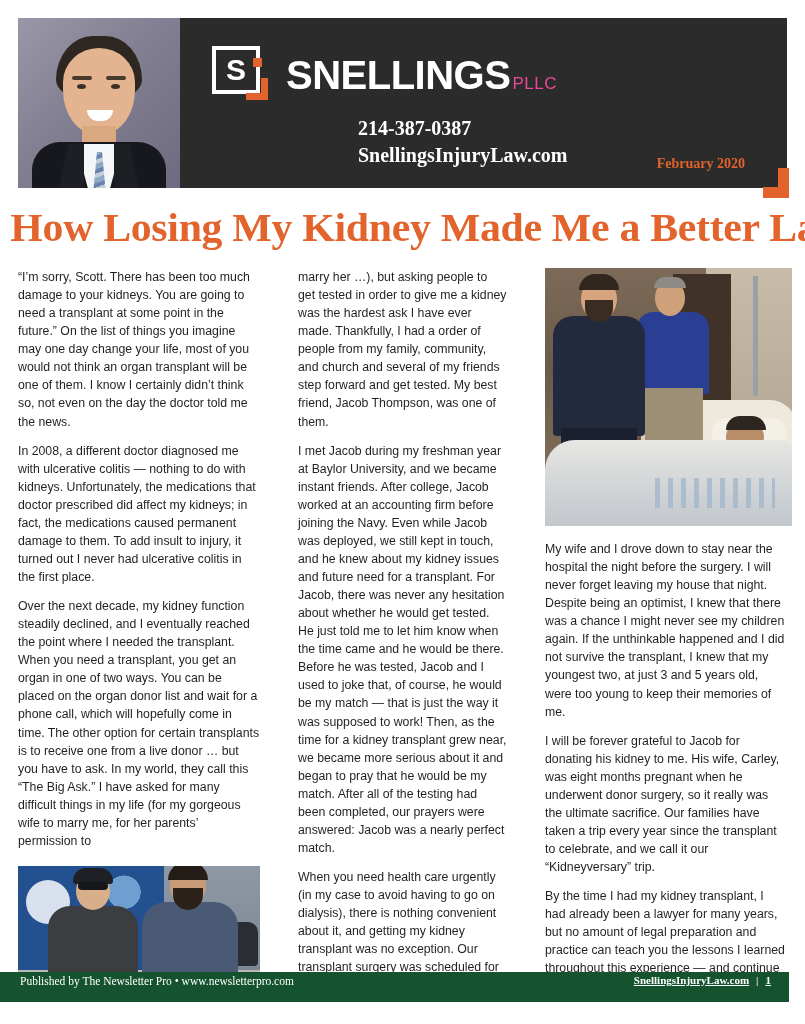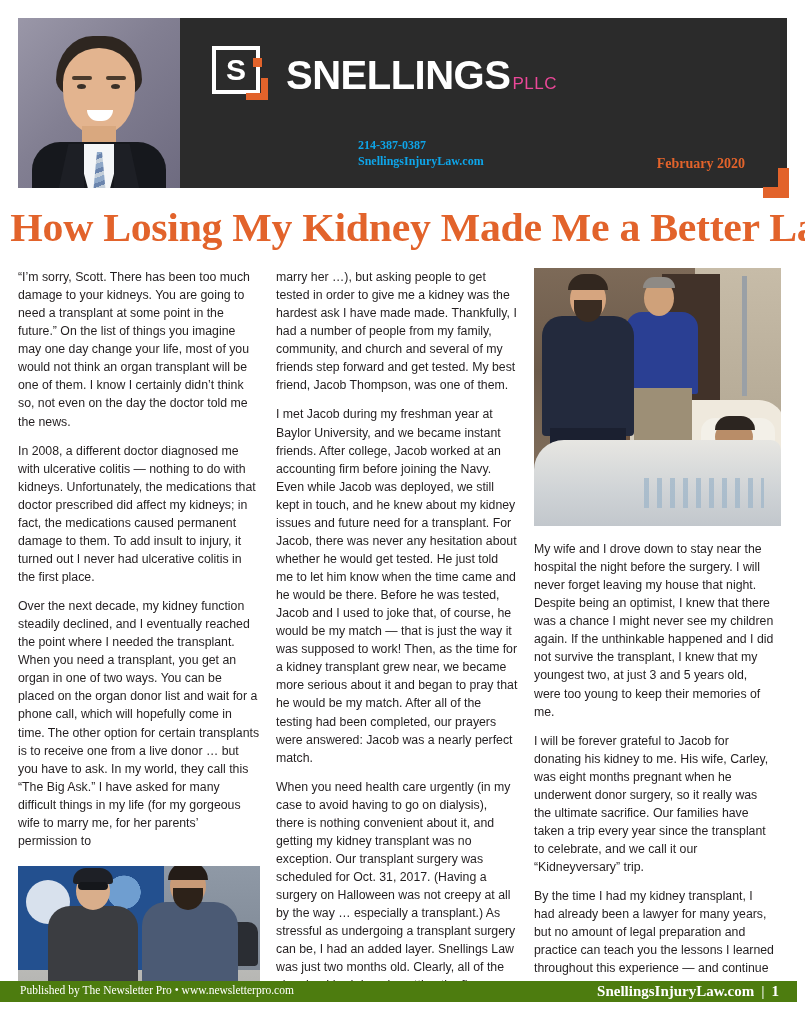--- a/index.html
+++ b/index.html
@@ -99,22 +99,22 @@
   .logo-word {
     font-size: 40px; font-weight: 700; letter-spacing: -0.5px;
     color: #ffffff; white-space: nowrap; line-height: 1;
     display: flex; align-items: baseline;
   }
   .logo-law { color: #e2632b; margin-left: 13px; }
   .logo-pllc { color: #ec4899; font-size: 17px; font-weight: 400; letter-spacing: 0.5px; margin-left: 2px; }
 
   .contact {
     position: absolute; left: 178px; bottom: 18px;
-    color: #0ea5e9; font-family: "Liberation Serif", serif;
-    font-size: 12px; line-height: 1.38; font-weight: 700;
+    color: #ffffff; font-family: "Liberation Serif", serif;
+    font-size: 20px; line-height: 1.38; font-weight: 700;
   }
   .issue-date {
     position: absolute; right: 42px; bottom: 16px;
     color: #e2632b; font-family: "Liberation Serif", serif;
     font-size: 14px; font-weight: 700; white-space: nowrap; text-align: center;
   }
   .corner-accent {
     position: absolute; right: -2px; bottom: -10px;
     width: 26px; height: 30px;
     border-right: 11px solid #e2632b; border-bottom: 11px solid #e2632b;
@@ -126,21 +126,21 @@
     color: #e2632b;
     font-family: "Liberation Serif", serif;
     font-weight: 700; font-size: 41px; line-height: 1.05;
     letter-spacing: -0.3px; text-align: center; white-space: nowrap;
     transform: scaleX(1.02); transform-origin: center;
   }
 
   
   .columns {
     position: absolute; left: 18px; top: 268px; width: 769px; height: 720px;
-    display: flex; gap: 16px;
+    display: flex; gap: 38px;
   }
   .col { width: 242px; position: relative; }
   .col p {
     font-family: "Liberation Sans", sans-serif;
     font-size: 12.3px; line-height: 1.47; color: #231f20;
     margin-bottom: 11px; text-align: left;
   }
   .col p:last-child { margin-bottom: 0; }
 
   
@@ -292,31 +292,31 @@
     position: absolute; left: 92px; top: 44px; width: 72px; height: 82px;
     background: #2a3f93; border-radius: 16px 16px 2px 2px;
   }
   .ph-man2-legs {
     position: absolute; left: 100px; top: 120px; width: 58px; height: 60px;
     background: #9d8f76;
   }
 
   
   .footer-rule {
-    position: absolute; left: 0; right: 8px; bottom: 22px; height: 21px;
-    background: #4d7c0f;
+    position: absolute; left: 0; right: 16px; bottom: 22px; height: 30px;
+    background: #14532d;
   }
   .footer-rule .f-left {
     position: absolute; left: 20px; top: 3px;
     color: #ffffff; font-family: "Liberation Serif", serif; font-size: 11.5px;
   }
   .footer-rule .f-right {
     position: absolute; right: 18px; top: 2px;
     color: #ffffff; font-family: "Liberation Serif", serif;
-    font-size: 15px; font-weight: 700; white-space: nowrap;
+    font-size: 11px; font-weight: 700; white-space: nowrap; text-decoration: underline;
   }
   .f-sep { opacity: .85; margin: 0 7px; }
   .footer-bottom {
     position: absolute; left: 0; right: 0; bottom: 0; height: 22px; background: #ffffff;
   }
 </style>
 </head>
 <body>
 
 <div class="page">
@@ -388,21 +388,21 @@
         <div class="man-a-glasses"></div>
         <div class="man-b-body"></div>
         <div class="man-b-legs"></div>
         <div class="man-b-head"></div>
         <div class="man-b-hair"></div>
         <div class="man-b-beard"></div>
       </div>
     </div>
 
     <div class="col">
-      <p>marry her …), but asking people to get tested in order to give me a kidney was the hardest ask I have made made. Thankfully, I had a number of people from my family, community, and church and several of my friends step forward and get tested. My best friend, Jacob Thompson, was one of them.</p>
+      <p>marry her …), but asking people to get tested in order to give me a kidney was the hardest ask I have ever made. Thankfully, I had a order of people from my family, community, and church and several of my friends step forward and get tested. My best friend, Jacob Thompson, was one of them.</p>
       <p>I met Jacob during my freshman year at Baylor University, and we became instant friends. After college, Jacob worked at an accounting firm before joining the Navy. Even while Jacob was deployed, we still kept in touch, and he knew about my kidney issues and future need for a transplant. For Jacob, there was never any hesitation about whether he would get tested. He just told me to let him know when the time came and he would be there. Before he was tested, Jacob and I used to joke that, of course, he would be my match — that is just the way it was supposed to work! Then, as the time for a kidney transplant grew near, we became more serious about it and began to pray that he would be my match. After all of the testing had been completed, our prayers were answered: Jacob was a nearly perfect match.</p>
       <p>When you need health care urgently (in my case to avoid having to go on dialysis), there is nothing convenient about it, and getting my kidney transplant was no exception. Our transplant surgery was scheduled for Oct. 31, 2017. (Having a surgery on Halloween was not creepy at all by the way … especially a transplant.) As stressful as undergoing a transplant surgery can be, I had an added layer. Snellings Law was just two months old. Clearly, all of the planning I had done in getting the firm up and running did not include me undergoing a transplant just two months after starting. Thankfully, I had an amazing paralegal, Gina, who was up to speed and able to hold the fort down while I was out. That was hard, but nothing compared to saying goodbye to my children the night before my operation.</p>
     </div>
 
     <div class="col">
       <div class="photo-hospital">
         <div class="ph-wall-r"></div>
         <div class="ph-door"></div>
         <div class="ph-cabinet"></div>
         <div class="ph-pole"></div>

